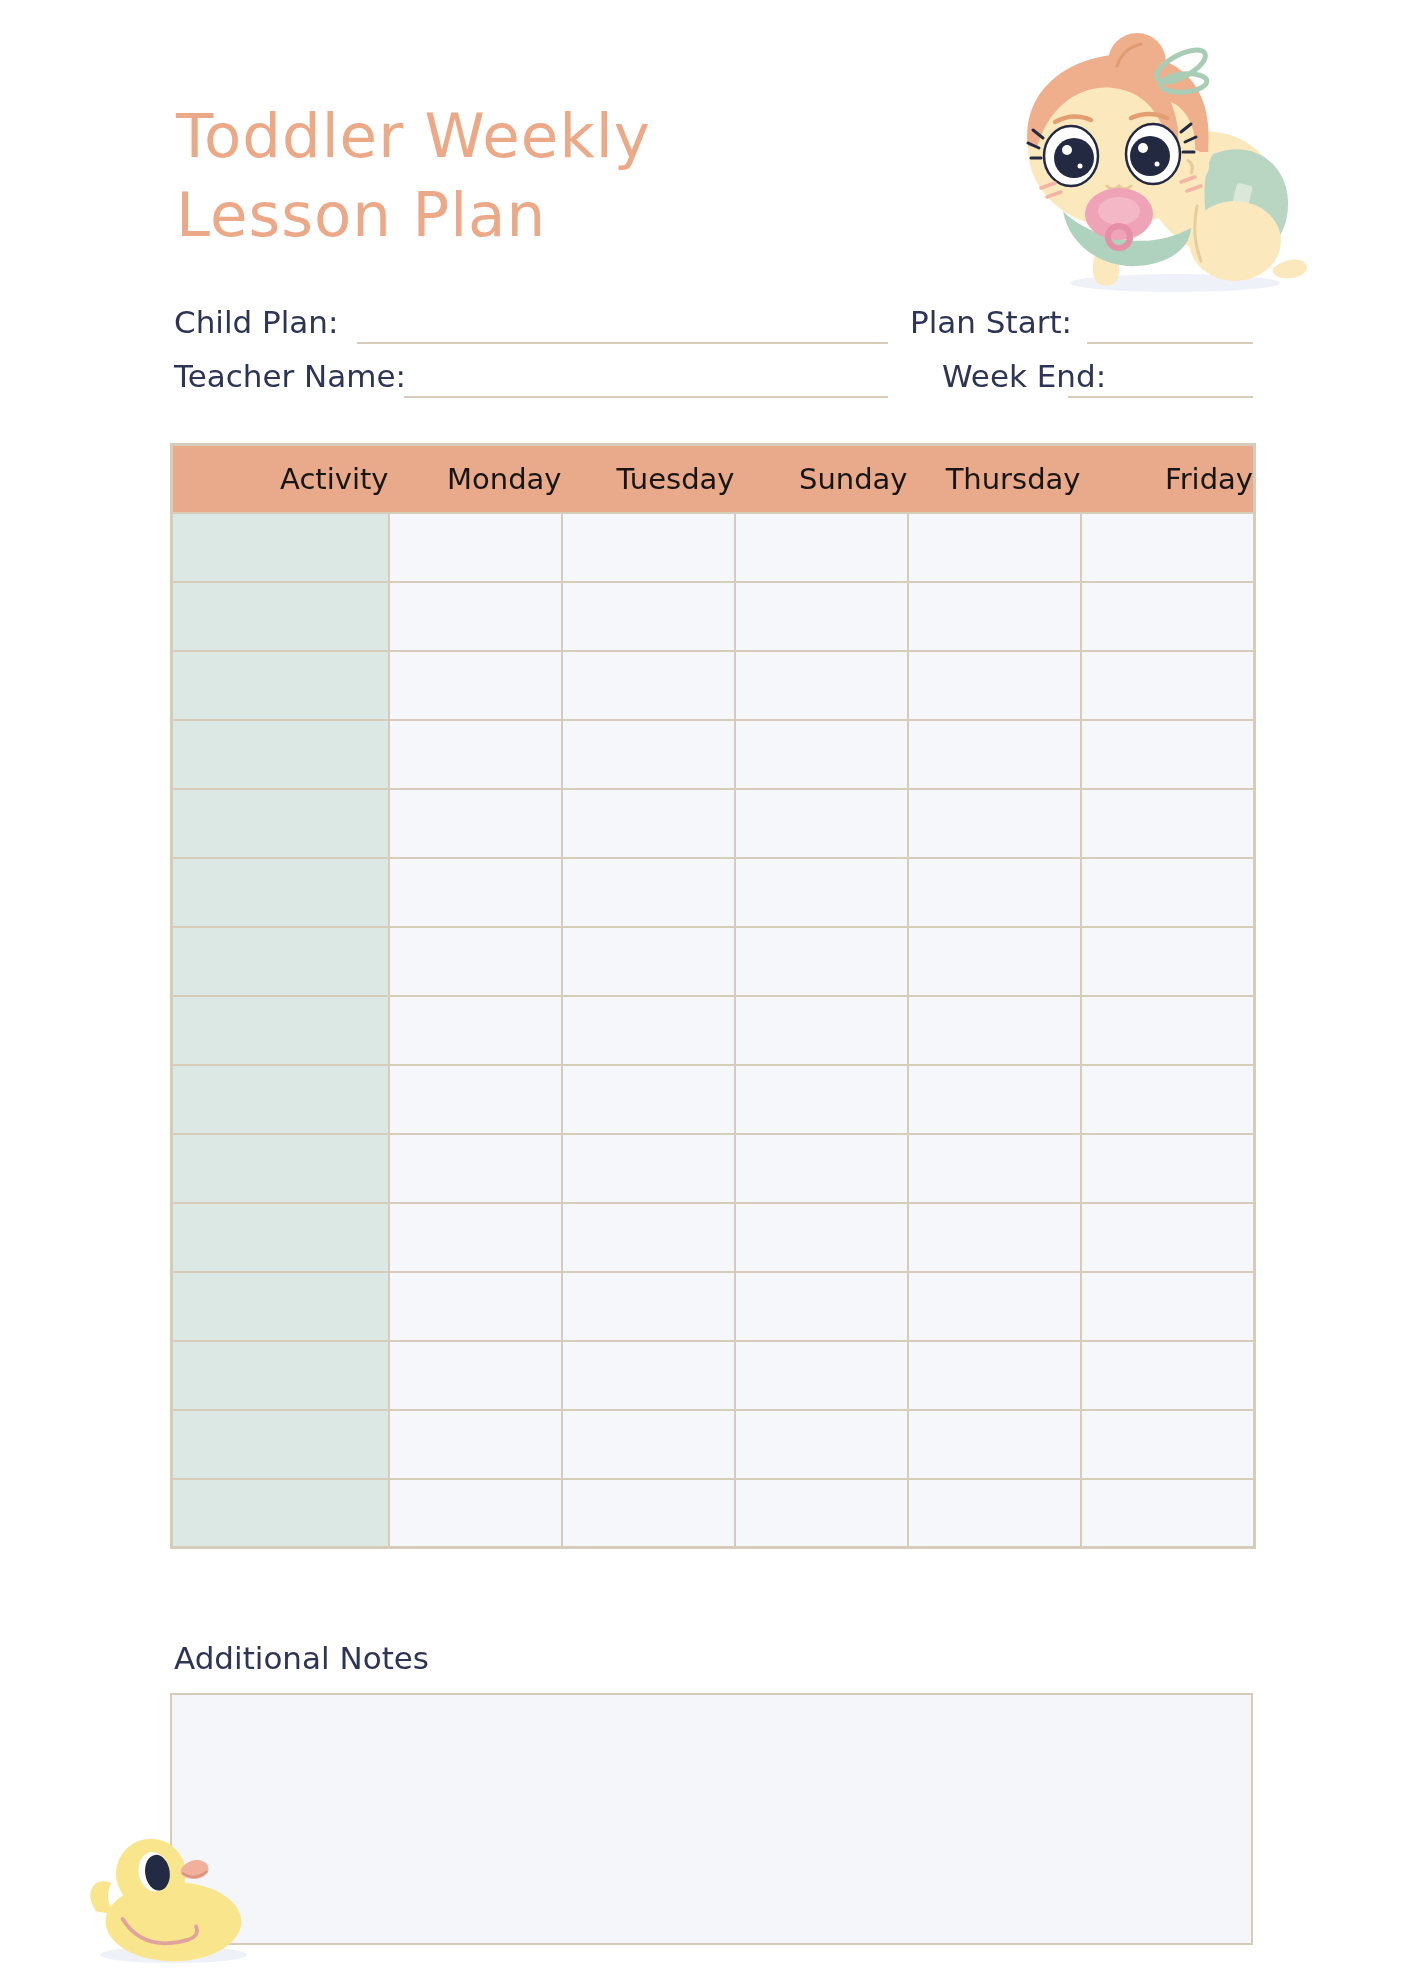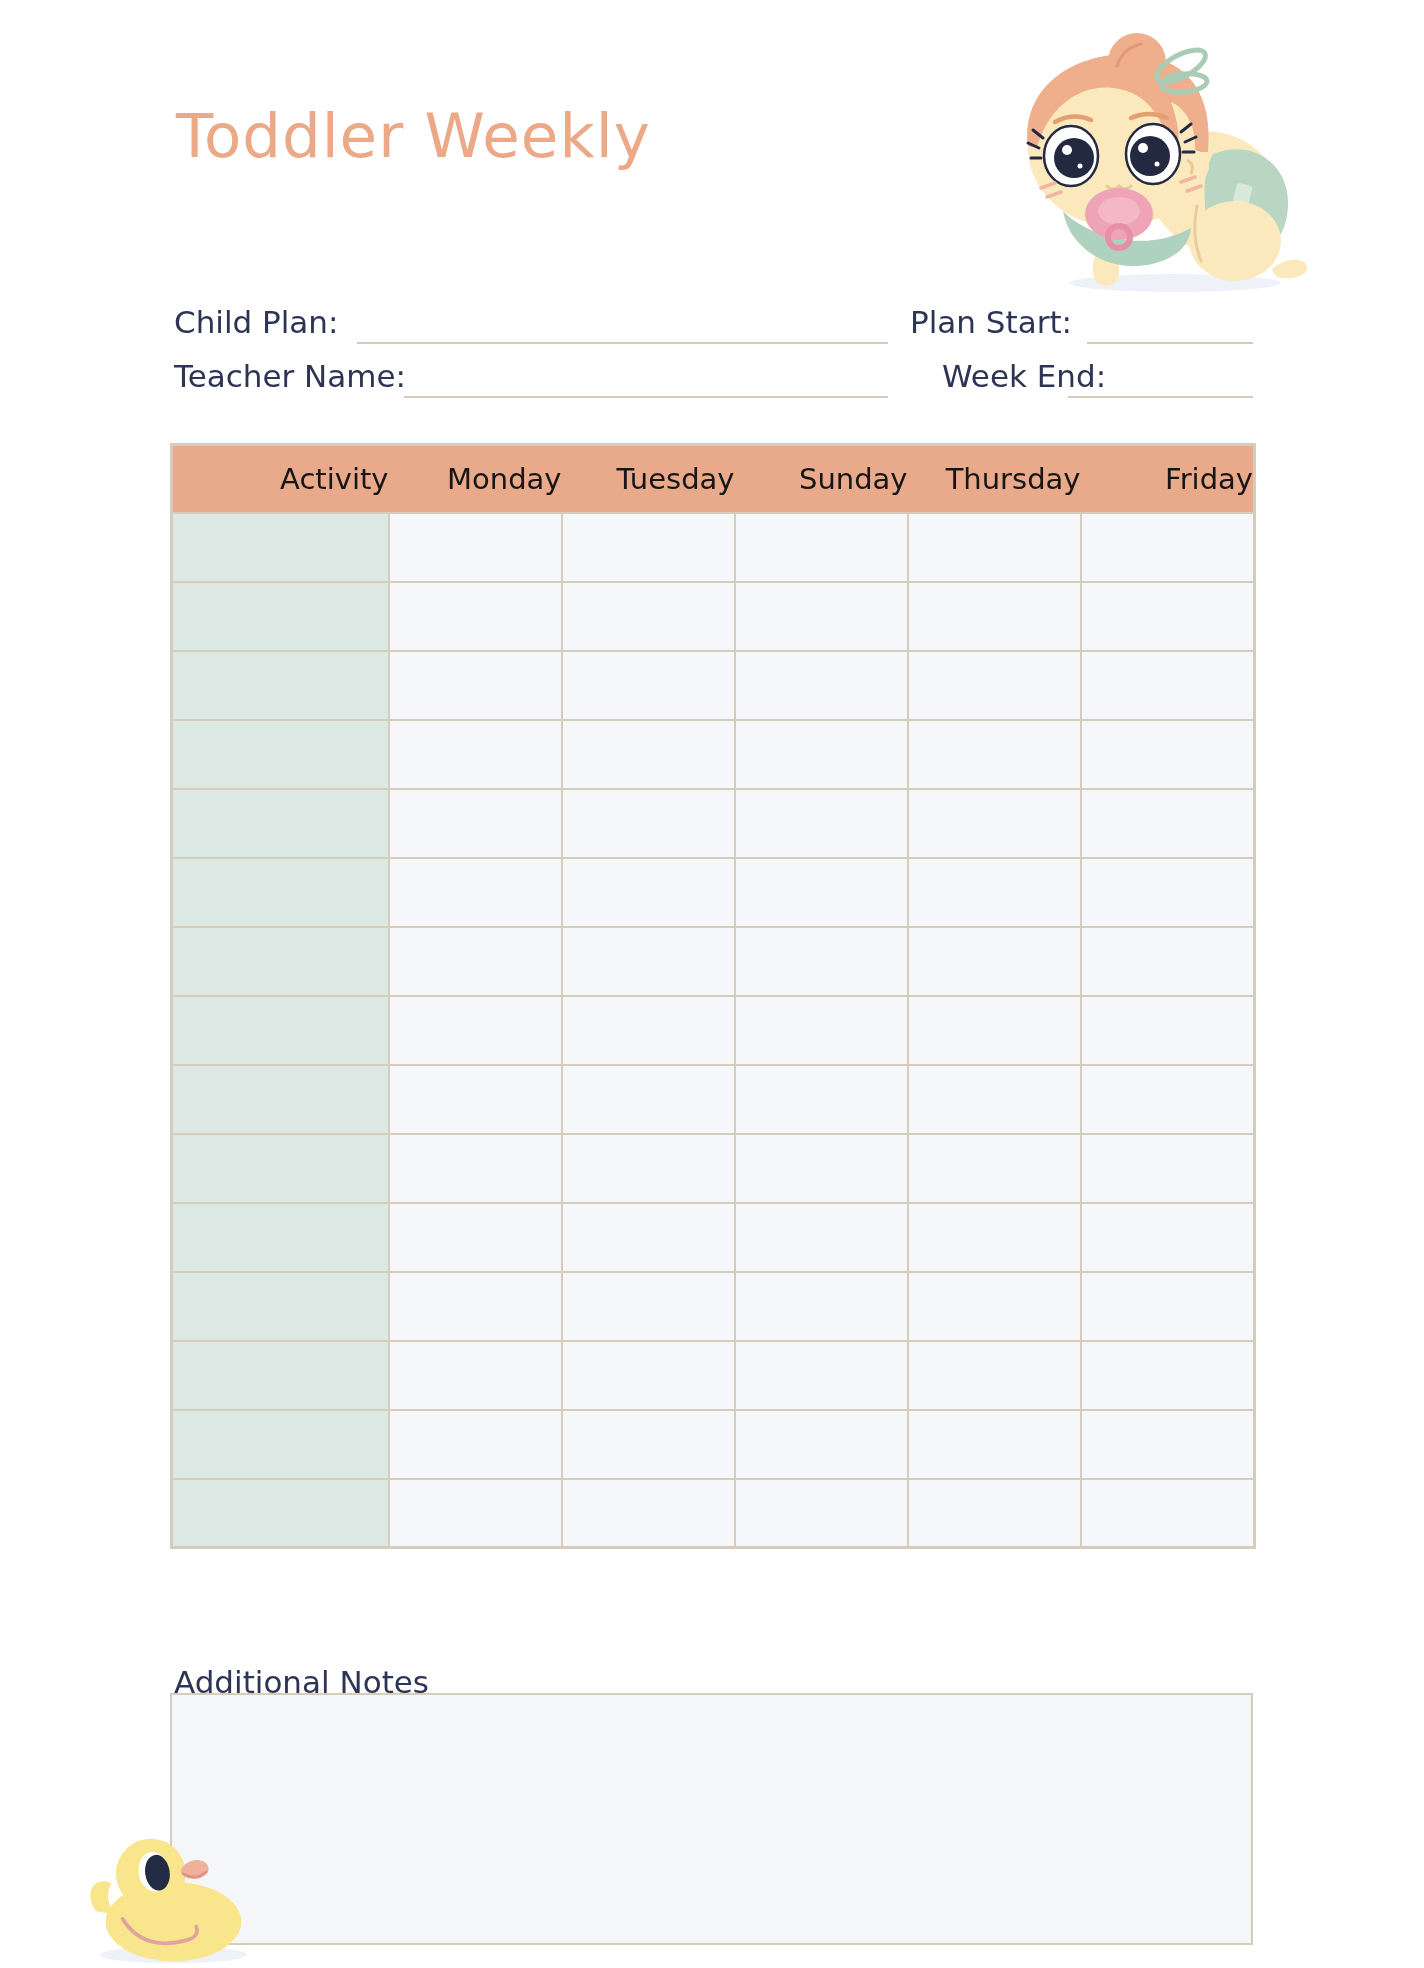--- a/index.html
+++ b/index.html
@@ -34,32 +34,33 @@
 
   .plan-table{position:absolute;left:170px;top:443px;width:1083px;
               border-collapse:collapse;table-layout:fixed;text-align:right;}
   .plan-table th{background:var(--header-bg);color:var(--header-text);font-size:29px;
                  font-weight:normal;height:68px;border:none;}
   .plan-table{border:3px solid var(--border);}
   .plan-table thead tr{border-bottom:2px solid var(--border);}
   .plan-table td{border:2px solid var(--border);height:69px;background:var(--cell-bg);}
   .plan-table td.act{background:var(--activity-bg);}
 
-  .notes-label{position:absolute;left:174px;top:1640px;font-size:31px;color:var(--label);margin-top:24px;}
+  .notes-label{position:absolute;left:174px;top:1640px;font-size:31px;color:var(--label);}
   .notes-box{position:absolute;left:170px;top:1693px;width:1083px;height:252px;
              background:var(--notes-bg);border:2px solid var(--border);resize:none;
              font-family:inherit;font-size:26px;color:var(--label);padding:14px;outline:none;}
 </style>
 </head>
 <body>
 
 <div class="page">
 
   <div class="title">
     <div>Toddler Weekly</div>
+    <div>Lesson Plan</div>
   </div>
 
   <svg class="baby" viewBox="0 0 330 270">
     <ellipse cx="190" cy="257" rx="105" ry="9" fill="#EEF1F7"></ellipse>
     <path d="M288,242 C300,232 318,230 322,240 C324,248 310,254 296,252 C290,250 286,246 288,242 Z" fill="#FBE9BD"></path>
     <path d="M150,130 C200,92 262,100 285,140 C300,170 295,205 270,222 C245,235 210,230 190,210 C170,192 150,160 150,130 Z" fill="#FBE9BD"></path>
     <path d="M228,128 C268,112 302,138 303,175 C304,205 288,228 262,230 C240,231 226,218 222,198 C218,172 218,145 228,128 Z" fill="#B9D6C2"></path>
     <rect x="248" y="158" width="16" height="34" rx="3" fill="#D9E8D8" transform="rotate(14 256 175)"></rect>
     <ellipse cx="250" cy="215" rx="46" ry="40" fill="#FBE9BD"></ellipse>
     <path d="M212,180 Q206,210 216,235" stroke="#E8CD9C" stroke-width="3" fill="none" stroke-linecap="round"></path>

